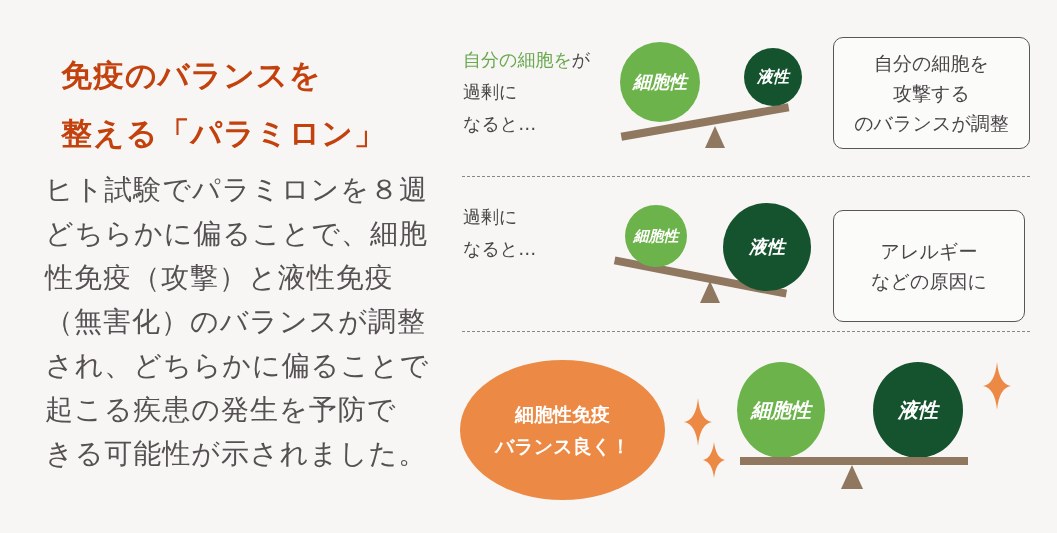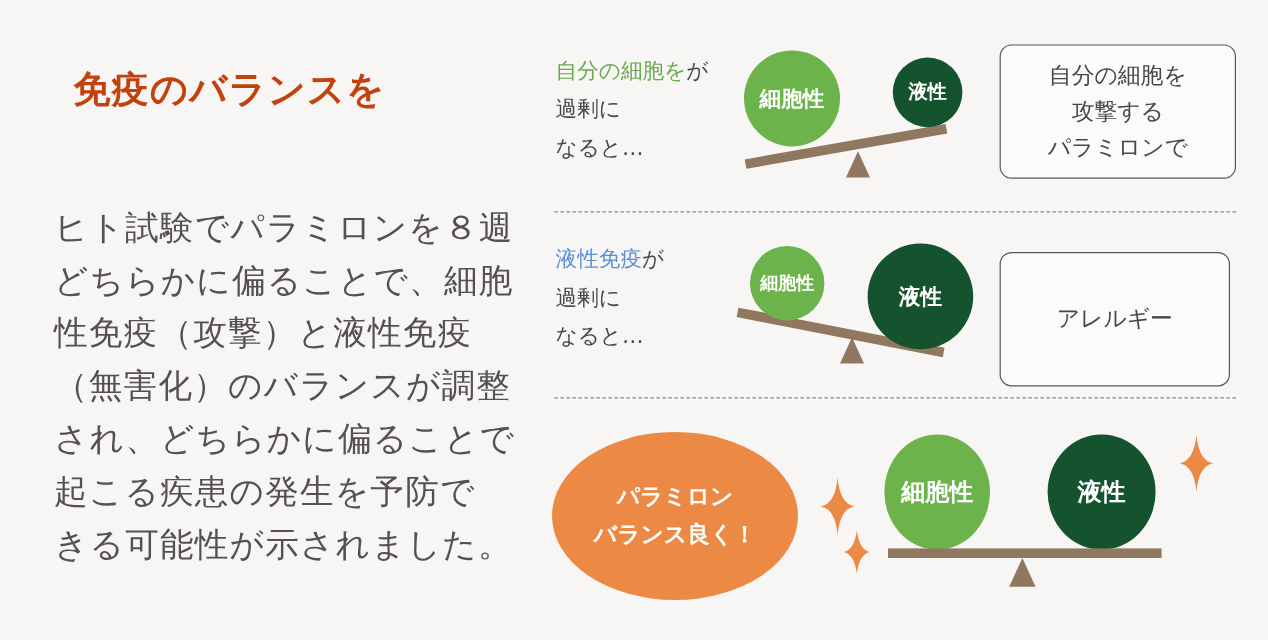--- a/index.html
+++ b/index.html
@@ -21,21 +21,21 @@
   .body-text div { white-space: nowrap; }
 
   .row { position: absolute; left: 455px; width: 580px; }
   .cond { position: absolute; left: 8px; font-size: 18px; line-height: 32px; color: #4a4647; }
   .cond .hl-green { color: #6aa84f; }
   .cond .hl-blue { color: #5b8ed8; }
 
   .circle {
     position: absolute; border-radius: 50%;
     display: flex; align-items: center; justify-content: center;
-    color: #fff; font-weight: bold;
+    color: #fff; font-weight: bold; font-style: italic;
   }
   .green { background: #6db34b; }
   .blue { background: #14532d; }
   .beam { position: absolute; height: 8px; background: #8f7760; transform-origin: center; }
   .fulcrum {
     position: absolute; width: 0; height: 0;
     border-left: 10px solid transparent; border-right: 10px solid transparent;
     border-bottom: 22px solid #8f7760;
   }
   .result-box {
@@ -52,20 +52,21 @@
     display: flex; flex-direction: column; align-items: center; justify-content: center;
     color: #fff; font-weight: bold; font-size: 19px; line-height: 32px;
   }
   .sparkle { position: absolute; }
 </style>
 </head>
 <body>
 
 <h1 class="title">
   <div>免疫のバランスを</div>
+  <div>整える「パラミロン」</div>
 </h1>
 
 <div class="body-text">
   <div>ヒト試験でパラミロンを８週</div>
   <div>どちらかに偏ることで、細胞</div>
   <div>性免疫（攻撃）と液性免疫</div>
   <div>（無害化）のバランスが調整</div>
   <div>され、どちらかに偏ることで</div>
   <div>起こる疾患の発生を予防で</div>
   <div>きる可能性が示されました。</div>
@@ -77,45 +78,45 @@
     <div>過剰に</div>
     <div>なると…</div>
   </div>
   <div class="beam" style="left:165px;top:78px;width:170px;transform:rotate(-10deg);"></div>
   <div class="fulcrum" style="left:250px;top:86px;"></div>
   <div class="circle green" style="left:165px;top:2px;width:80px;height:80px;font-size:18px;">細胞性</div>
   <div class="circle blue" style="left:289px;top:8px;width:58px;height:58px;font-size:16px;">液性</div>
   <div class="result-box" style="left:378px;top:-3px;width:195px;height:110px;">
     <div>自分の細胞を</div>
     <div>攻撃する</div>
-    <div>パラミロンで</div>
+    <div>のバランスが調整</div>
   </div>
 </div>
 
 <div class="divider" style="top:176px;"></div>
 
 <div class="row" style="top:195px;height:125px;">
   <div class="cond" style="top:6px;">
-    <div><span class="hl-blue">液性免疫</span><span>が</span></div>
     <div>過剰に</div>
     <div>なると…</div>
   </div>
   <div class="beam" style="left:158px;top:78px;width:175px;transform:rotate(11deg);"></div>
   <div class="fulcrum" style="left:245px;top:86px;"></div>
   <div class="circle green" style="left:170px;top:10px;width:62px;height:62px;font-size:15px;">細胞性</div>
   <div class="circle blue" style="left:268px;top:8px;width:88px;height:88px;font-size:18px;">液性</div>
   <div class="result-box" style="left:378px;top:15px;width:190px;height:110px;">
     <div>アレルギー</div>
+    <div>などの原因に</div>
   </div>
 </div>
 
 <div class="divider" style="top:331px;"></div>
 
 <div class="bubble">
-  <div>パラミロン</div>
+  <div>細胞性免疫</div>
   <div>バランス良く！</div>
 </div>
 
 <svg class="sparkle" style="left:684px;top:398px;" width="28" height="48" viewBox="0 0 28 48">
   <path d="M14 0 Q16 22 28 24 Q16 26 14 48 Q12 26 0 24 Q12 22 14 0Z" fill="#ec8a45"></path>
 </svg>
 <svg class="sparkle" style="left:703px;top:442px;" width="22" height="36" viewBox="0 0 22 36">
   <path d="M11 0 Q13 16 22 18 Q13 20 11 36 Q9 20 0 18 Q9 16 11 0Z" fill="#ec8a45"></path>
 </svg>
 <svg class="sparkle" style="left:983px;top:362px;" width="28" height="48" viewBox="0 0 28 48">

